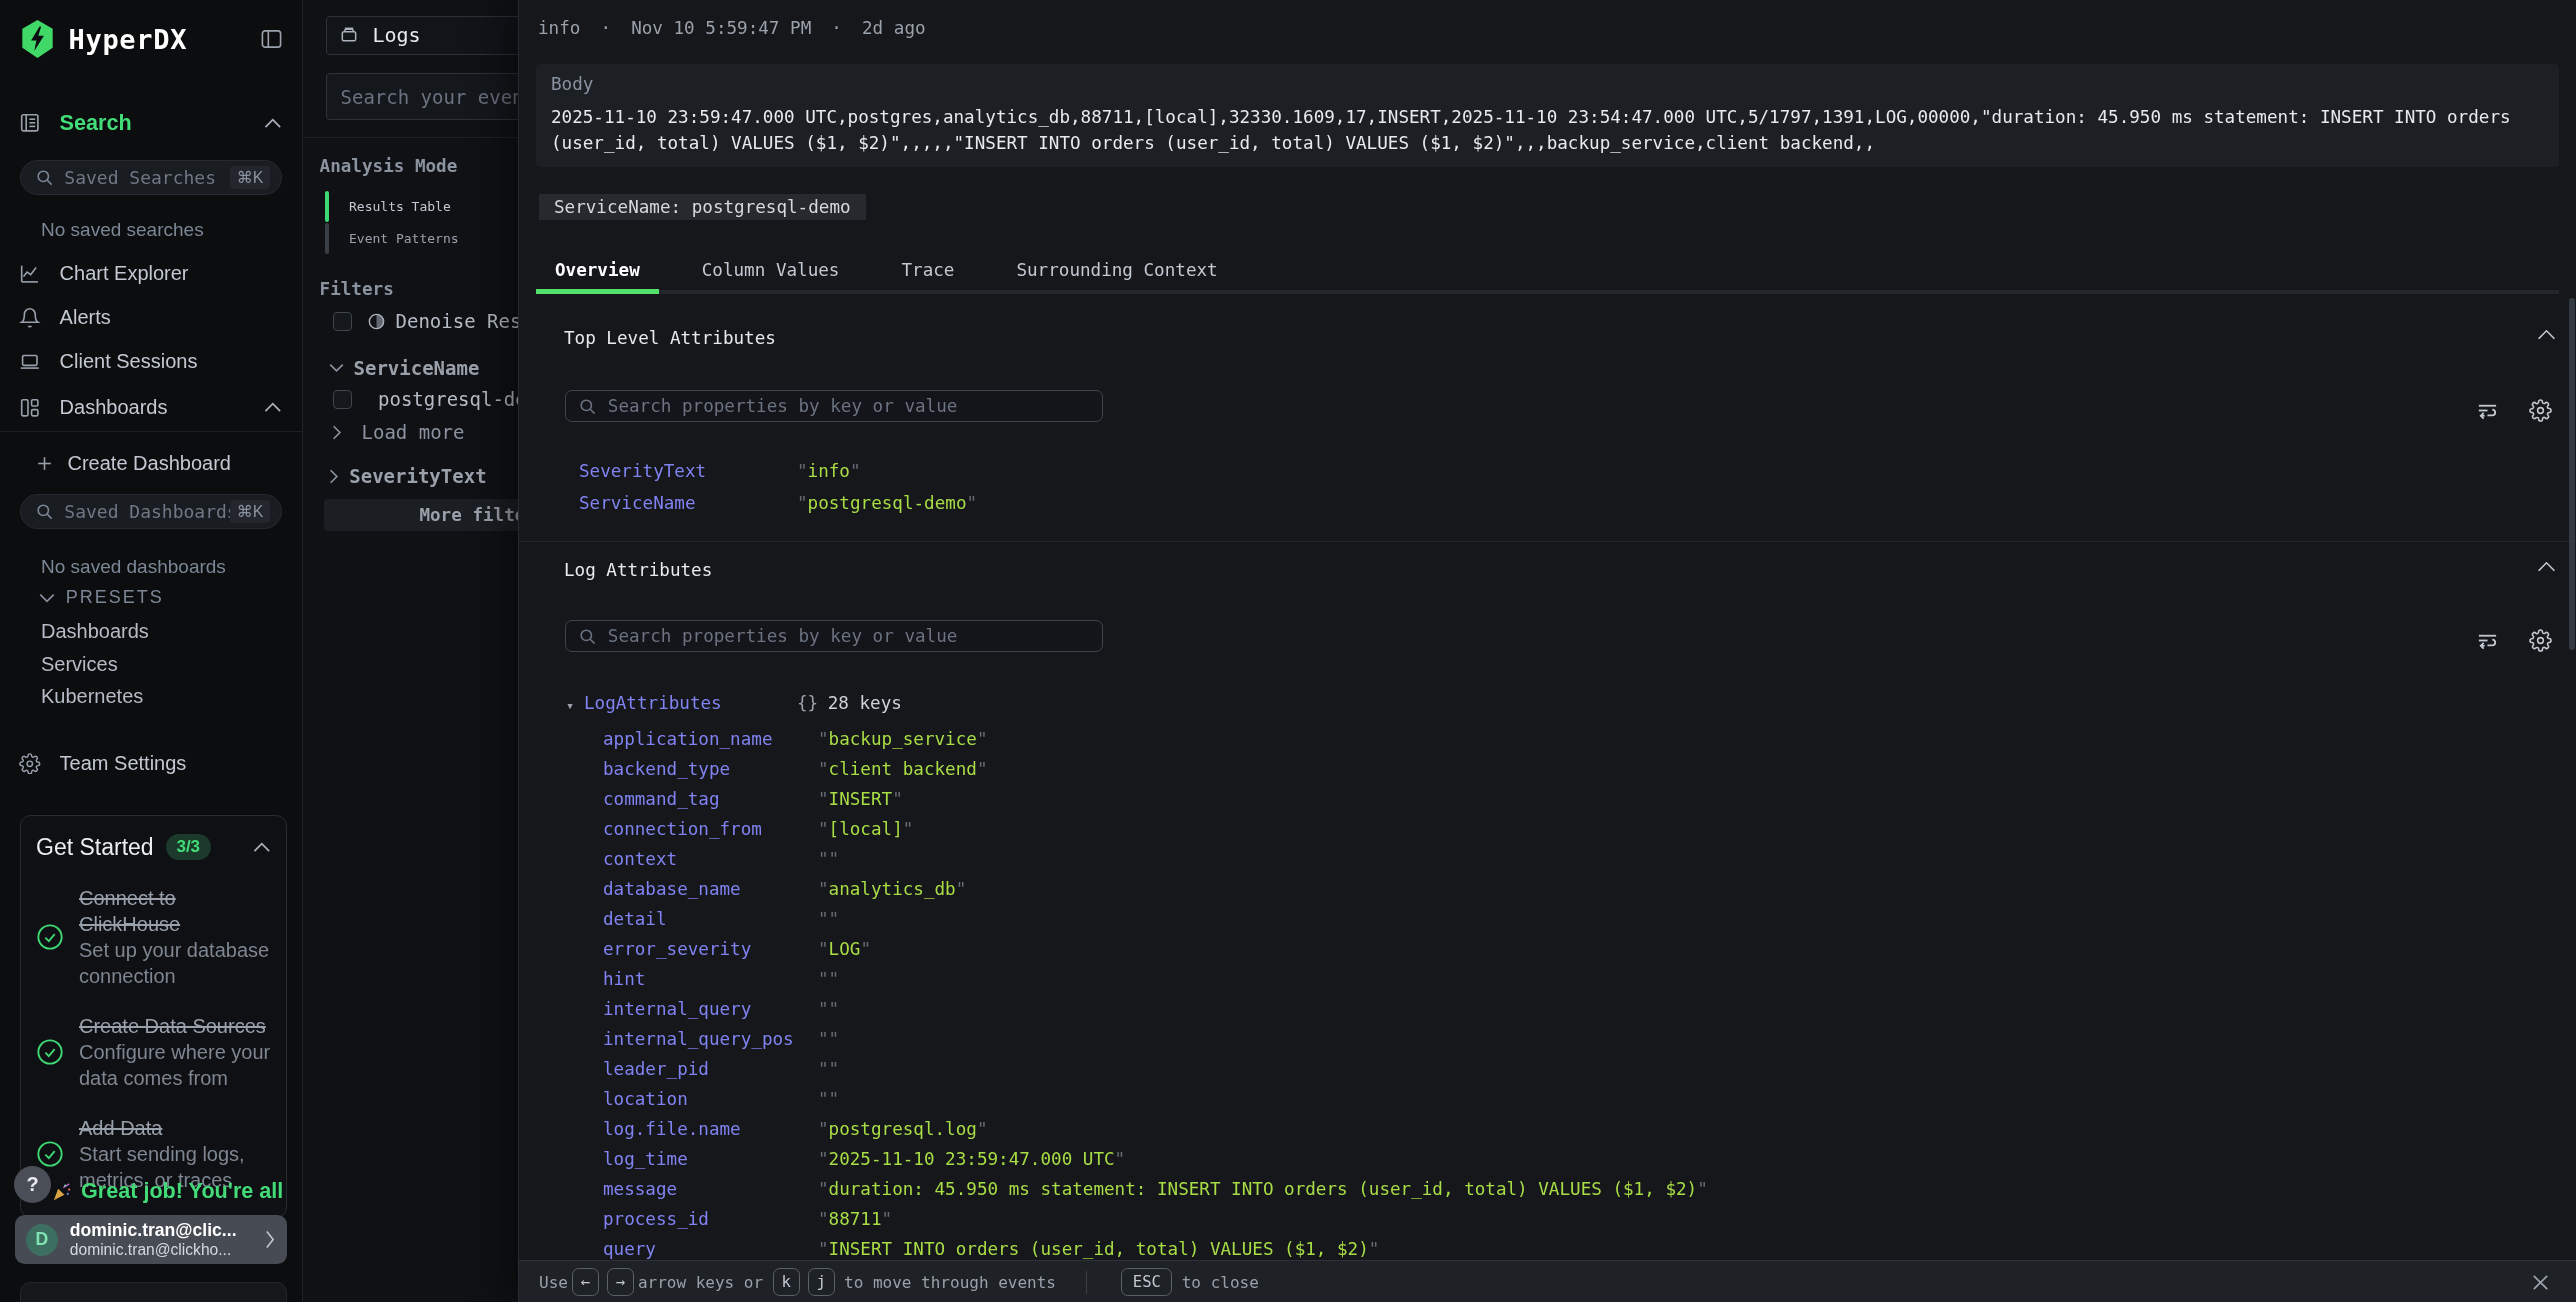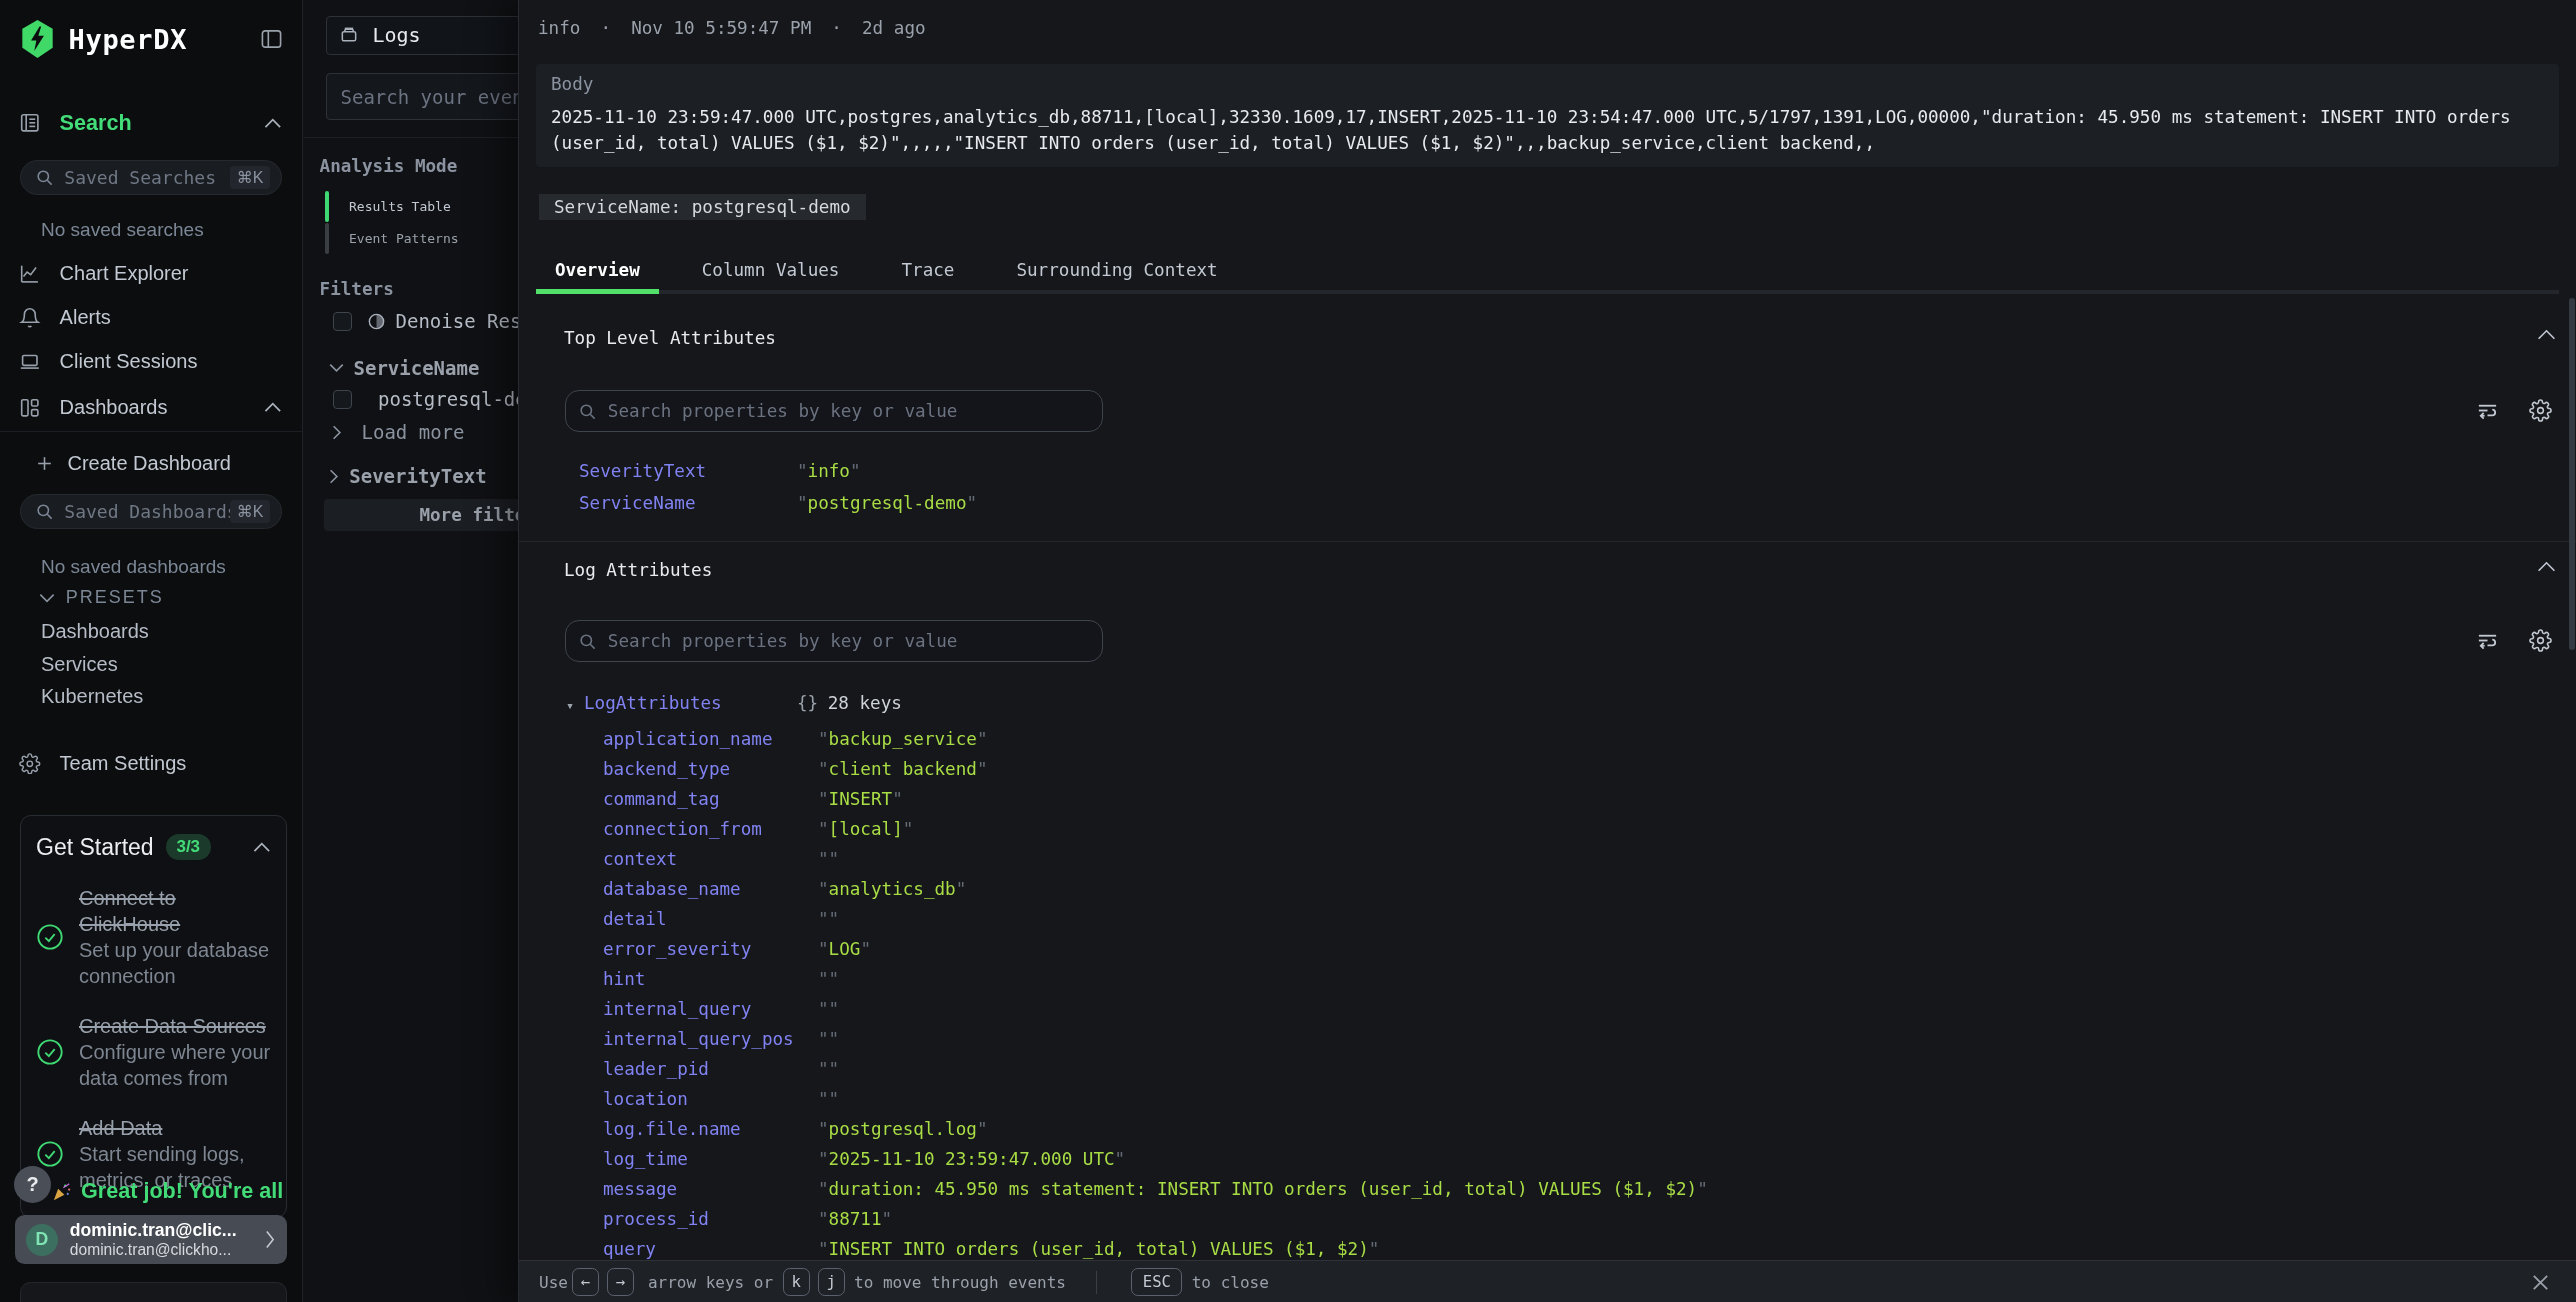--- a/index.html
+++ b/index.html
@@ -100,21 +100,21 @@
   .body-panel{position:absolute;top:64px;left:17px;right:17px;height:103px;background:var(--bg-panel);border-radius:4px;padding:9.5px 15px;overflow:hidden}
   .body-label{font-size:17.6px;color:#8b93a0}
   .body-text{margin-top:10.8px;font-size:17.6px;line-height:26px;color:#e8eaed;white-space:pre-wrap;word-break:break-word}
   .tag{position:absolute;top:194px;left:20px;height:26px;background:var(--bg-tag);color:#d6d9de;font-size:17.6px;display:inline-flex;align-items:center;padding:0 15px}
   .tabs{position:absolute;top:249px;left:17px;right:17px;height:45px;border-bottom:4px solid #23262b;display:flex;gap:24px}
   .tab{position:relative;padding:0 19px;display:flex;align-items:center;font-size:17.6px;color:var(--txt)}
   .tab.active{color:#fff;font-weight:bold}
   .tab.active::after{content:"";position:absolute;left:0;right:0;bottom:-4px;height:5.4px;background:var(--green-tab)}
   .sec-title{position:absolute;left:45px;font-size:17.6px;color:var(--txt-bright);white-space:nowrap}
   .sec-chev{position:absolute;right:20px;color:#c3c9d2}
-  .d-search{position:absolute;left:46px;width:538px;height:42px;border:1.4px solid var(--border-input);border-radius:14px;background:#13151a;display:flex;align-items:center;padding:0 12px}
+  .d-search{position:absolute;left:46px;width:538px;height:32px;border:1.4px solid var(--border-input);border-radius:7px;background:#13151a;display:flex;align-items:center;padding:0 12px}
   .d-search input{flex:1;background:transparent;border:none;outline:none;font-family:"DejaVu Sans Mono","Liberation Mono",monospace;font-size:17.6px;color:var(--txt)}
   .d-search input::placeholder{color:#6b7280}
   .d-search .ic{color:#6b7280;margin-right:10.8px}
   .tools{position:absolute;right:24px;display:flex;gap:30px;color:#c3c9d2}
   .sec-divider{position:absolute;left:0;right:0;height:1.4px;background:#23262b}
   .trow,.lrow{position:absolute;left:0;right:13.5px;height:27px}
   .k{position:absolute;font-size:17.6px;color:var(--purple);white-space:nowrap}
   .trow .k{left:60px}
   .lrow .k{left:84px}
   .v{position:absolute;font-size:17.6px;color:var(--lime);white-space:nowrap}
@@ -604,21 +604,21 @@
         <span class="k">query</span>
         <span class="v">INSERT INTO orders (user_id, total) VALUES ($1, $2)</span>
       </div>
 
     <div class="d-scroll-thumb"></div>
 
     <div class="d-footer">
       <span>Use</span>
       <span class="kbd">←</span>
       <span class="kbd">→</span>
-      <span style="margin-left:10px">arrow keys or</span>
+      <span style="margin-left:0">arrow keys or</span>
       <span class="kbd" style="margin-left:9.5px">k</span>
       <span class="kbd">j</span>
       <span style="margin-left:5.4px">to move through events</span>
       <span class="foot-sep"></span>
       <span class="kbd" style="min-width:51px">ESC</span>
       <span style="margin-left:5.4px">to close</span>
       <span class="foot-x">
           <svg width="23" height="23" viewBox="0 0 24 24" fill="none" stroke="currentColor" stroke-width="1.8">
             <line x1="5" y1="5" x2="19" y2="19"></line>
             <line x1="19" y1="5" x2="5" y2="19"></line>

